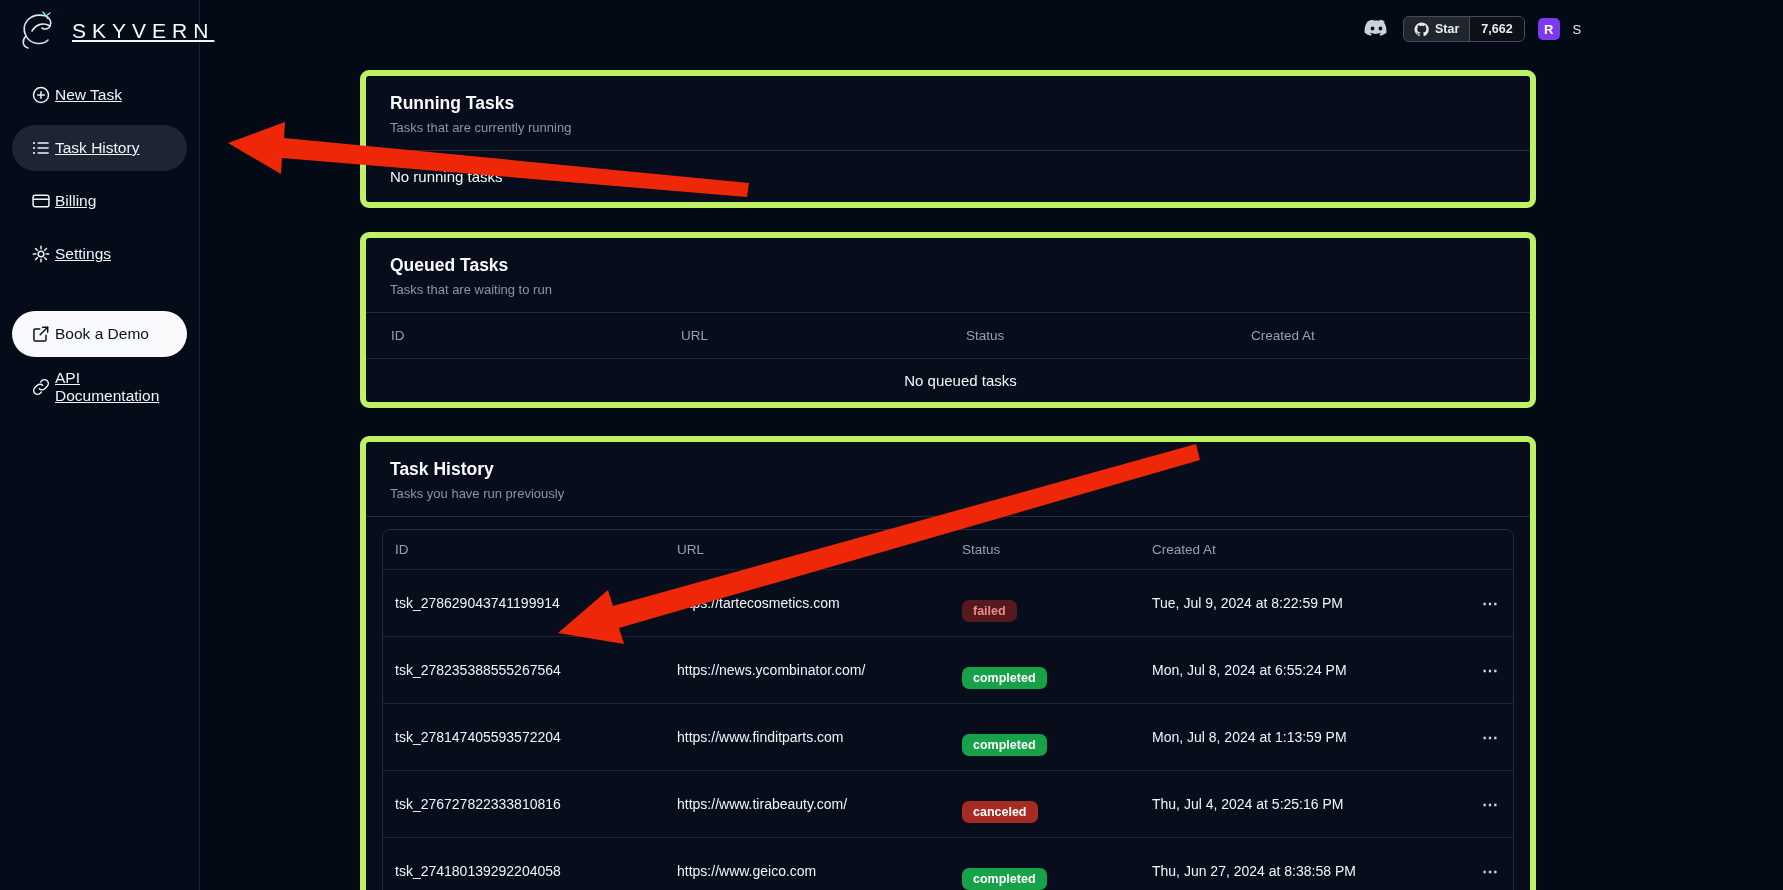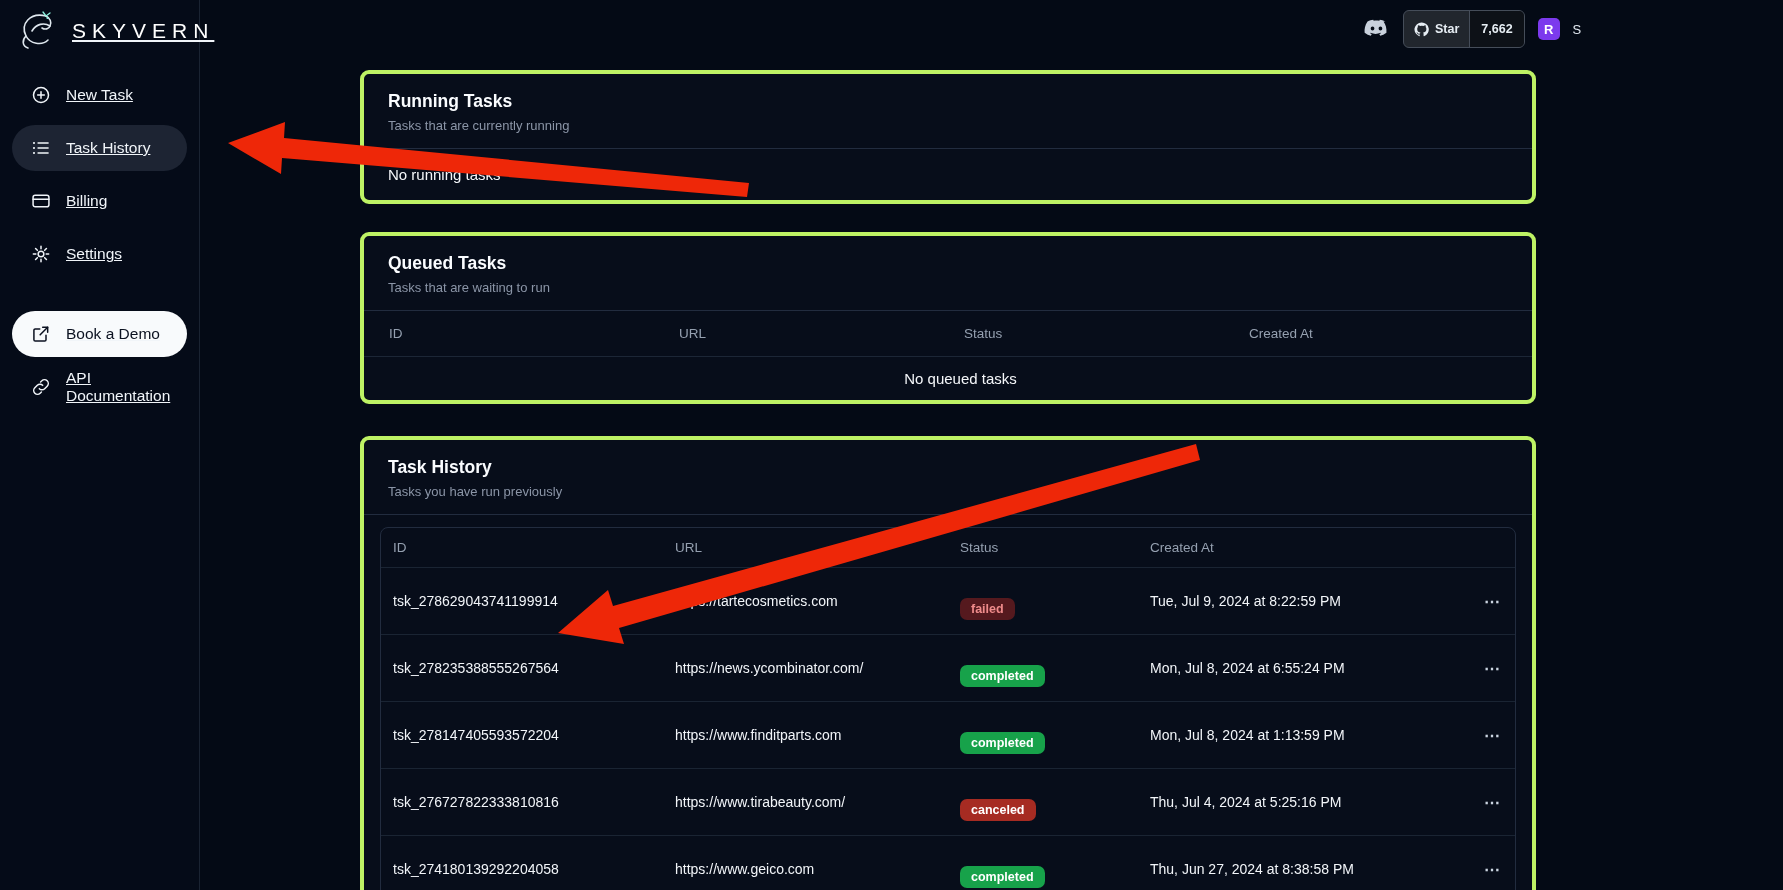--- a/index.html
+++ b/index.html
@@ -12,52 +12,52 @@
 
   
   .sidebar {
     position:absolute; left:0; top:0; bottom:0; width:200px;
     background:#050b18; border-right:1px solid #1a2332;text-decoration:underline;
   }
   .logo-row { display:flex; align-items:center; gap:10px; padding:12px 16px; height:62px; }
   .brand-text { font-size:21px; letter-spacing:6px; color:#ffffff; font-weight:400; }
   .nav { padding:10px 12px 0 12px; display:flex; flex-direction:column; gap:7px; }
   .nav-item {
-    height:46px; border-radius:999px; display:flex; align-items:center; gap:15px;
+    height:46px; border-radius:999px; display:flex; align-items:center; gap:4px;
     padding:0 19px; font-size:15.5px; color:#f1f5f9; cursor:pointer; background:transparent; border:none;
     text-align:left; width:100%;
   }
   .nav-item .icn { width:20px; height:20px; display:inline-flex; flex:0 0 auto; }
   .nav-item.active { background:#1d2433; }
   .nav-spacer { height:20px; }
   .nav-item.demo { background:#f8fafc; color:#0b1120; font-weight:500; }
 
   
   .top-right {
     position:absolute; left:1363px; top:14px; height:30px;
     display:flex; align-items:center; gap:13px;
   }
   .discord { color:#c9d1dc; display:inline-flex; background:none; border:none; cursor:pointer; }
   .gh-widget {
     display:flex; align-items:stretch; border:1px solid #454d59; border-radius:6px; overflow:hidden;
-    font-size:12.5px; font-weight:700; color:#e6edf3; cursor:pointer; background:#21262d; height:38px;
+    font-size:12.5px; font-weight:700; color:#e6edf3; cursor:pointer; background:#21262d; height:26px;
   }
   .gh-star { display:flex; align-items:center; gap:6px; padding:0 10px; }
   .gh-count { display:flex; align-items:center; padding:0 11px; border-left:1px solid #454d59; background:#0d1117; }
   .avatar {
     width:22px; height:22px; border-radius:5px; background:#7c3aed; color:#fff;
     display:flex; align-items:center; justify-content:center; font-size:13px; font-weight:700; cursor:pointer; border:none;
   }
   .cutoff { font-size:13px; color:#e2e8f0; }
 
   
   .main { position:absolute; left:360px; top:0; width:1176px; }
   .card {
     position:absolute; left:0; width:1176px;
-    background:#070d1a; border:4px solid #bef264; border-radius:9px;
+    background:#070d1a; border:6px solid #bef264; border-radius:9px;
   }
   .card-head { padding:16px 24px 14px 24px; border-bottom:1px solid #222c3f; }
   .card-title { font-size:17.5px; font-weight:700; color:#fafcff; line-height:22px; }
   .card-sub { font-size:13px; color:#8b95a7; margin-top:6px; line-height:16px; }
 
   .card-running { top:70px; }
   .empty-row { padding:17px 24px; font-size:15px; color:#f5f7fa; }
 
   .card-queued { top:232px; }
   .qt-header {

